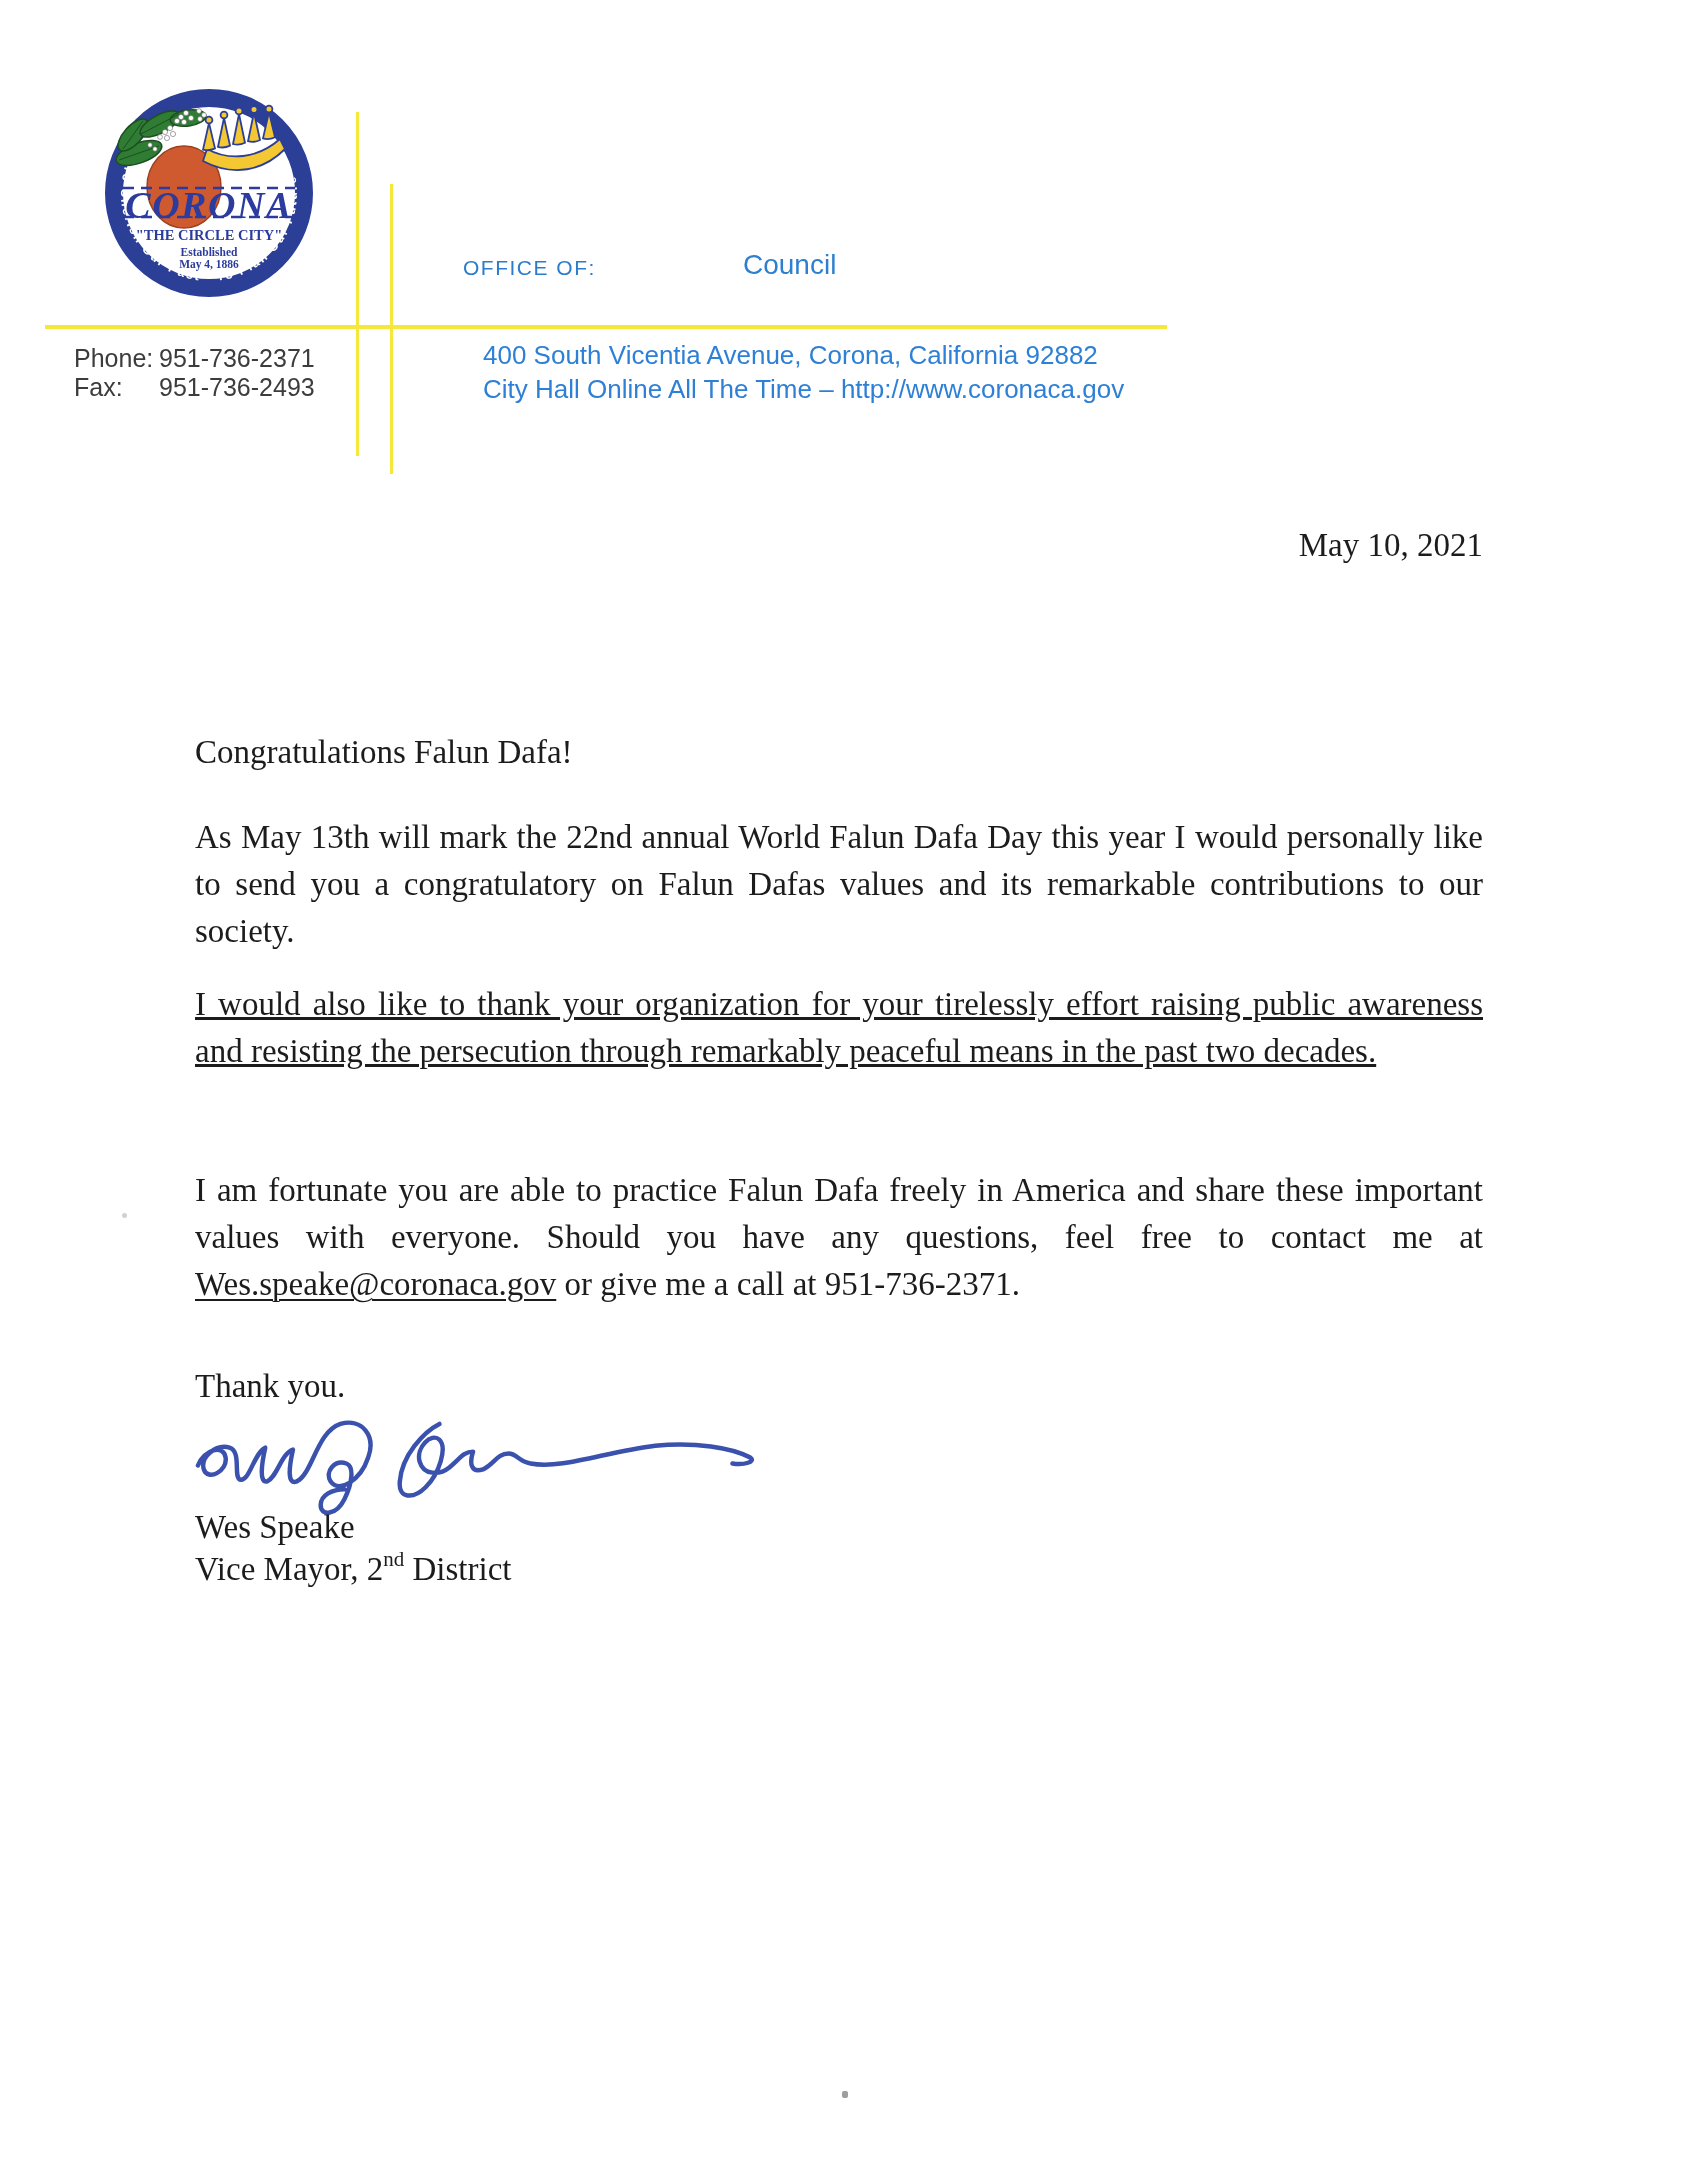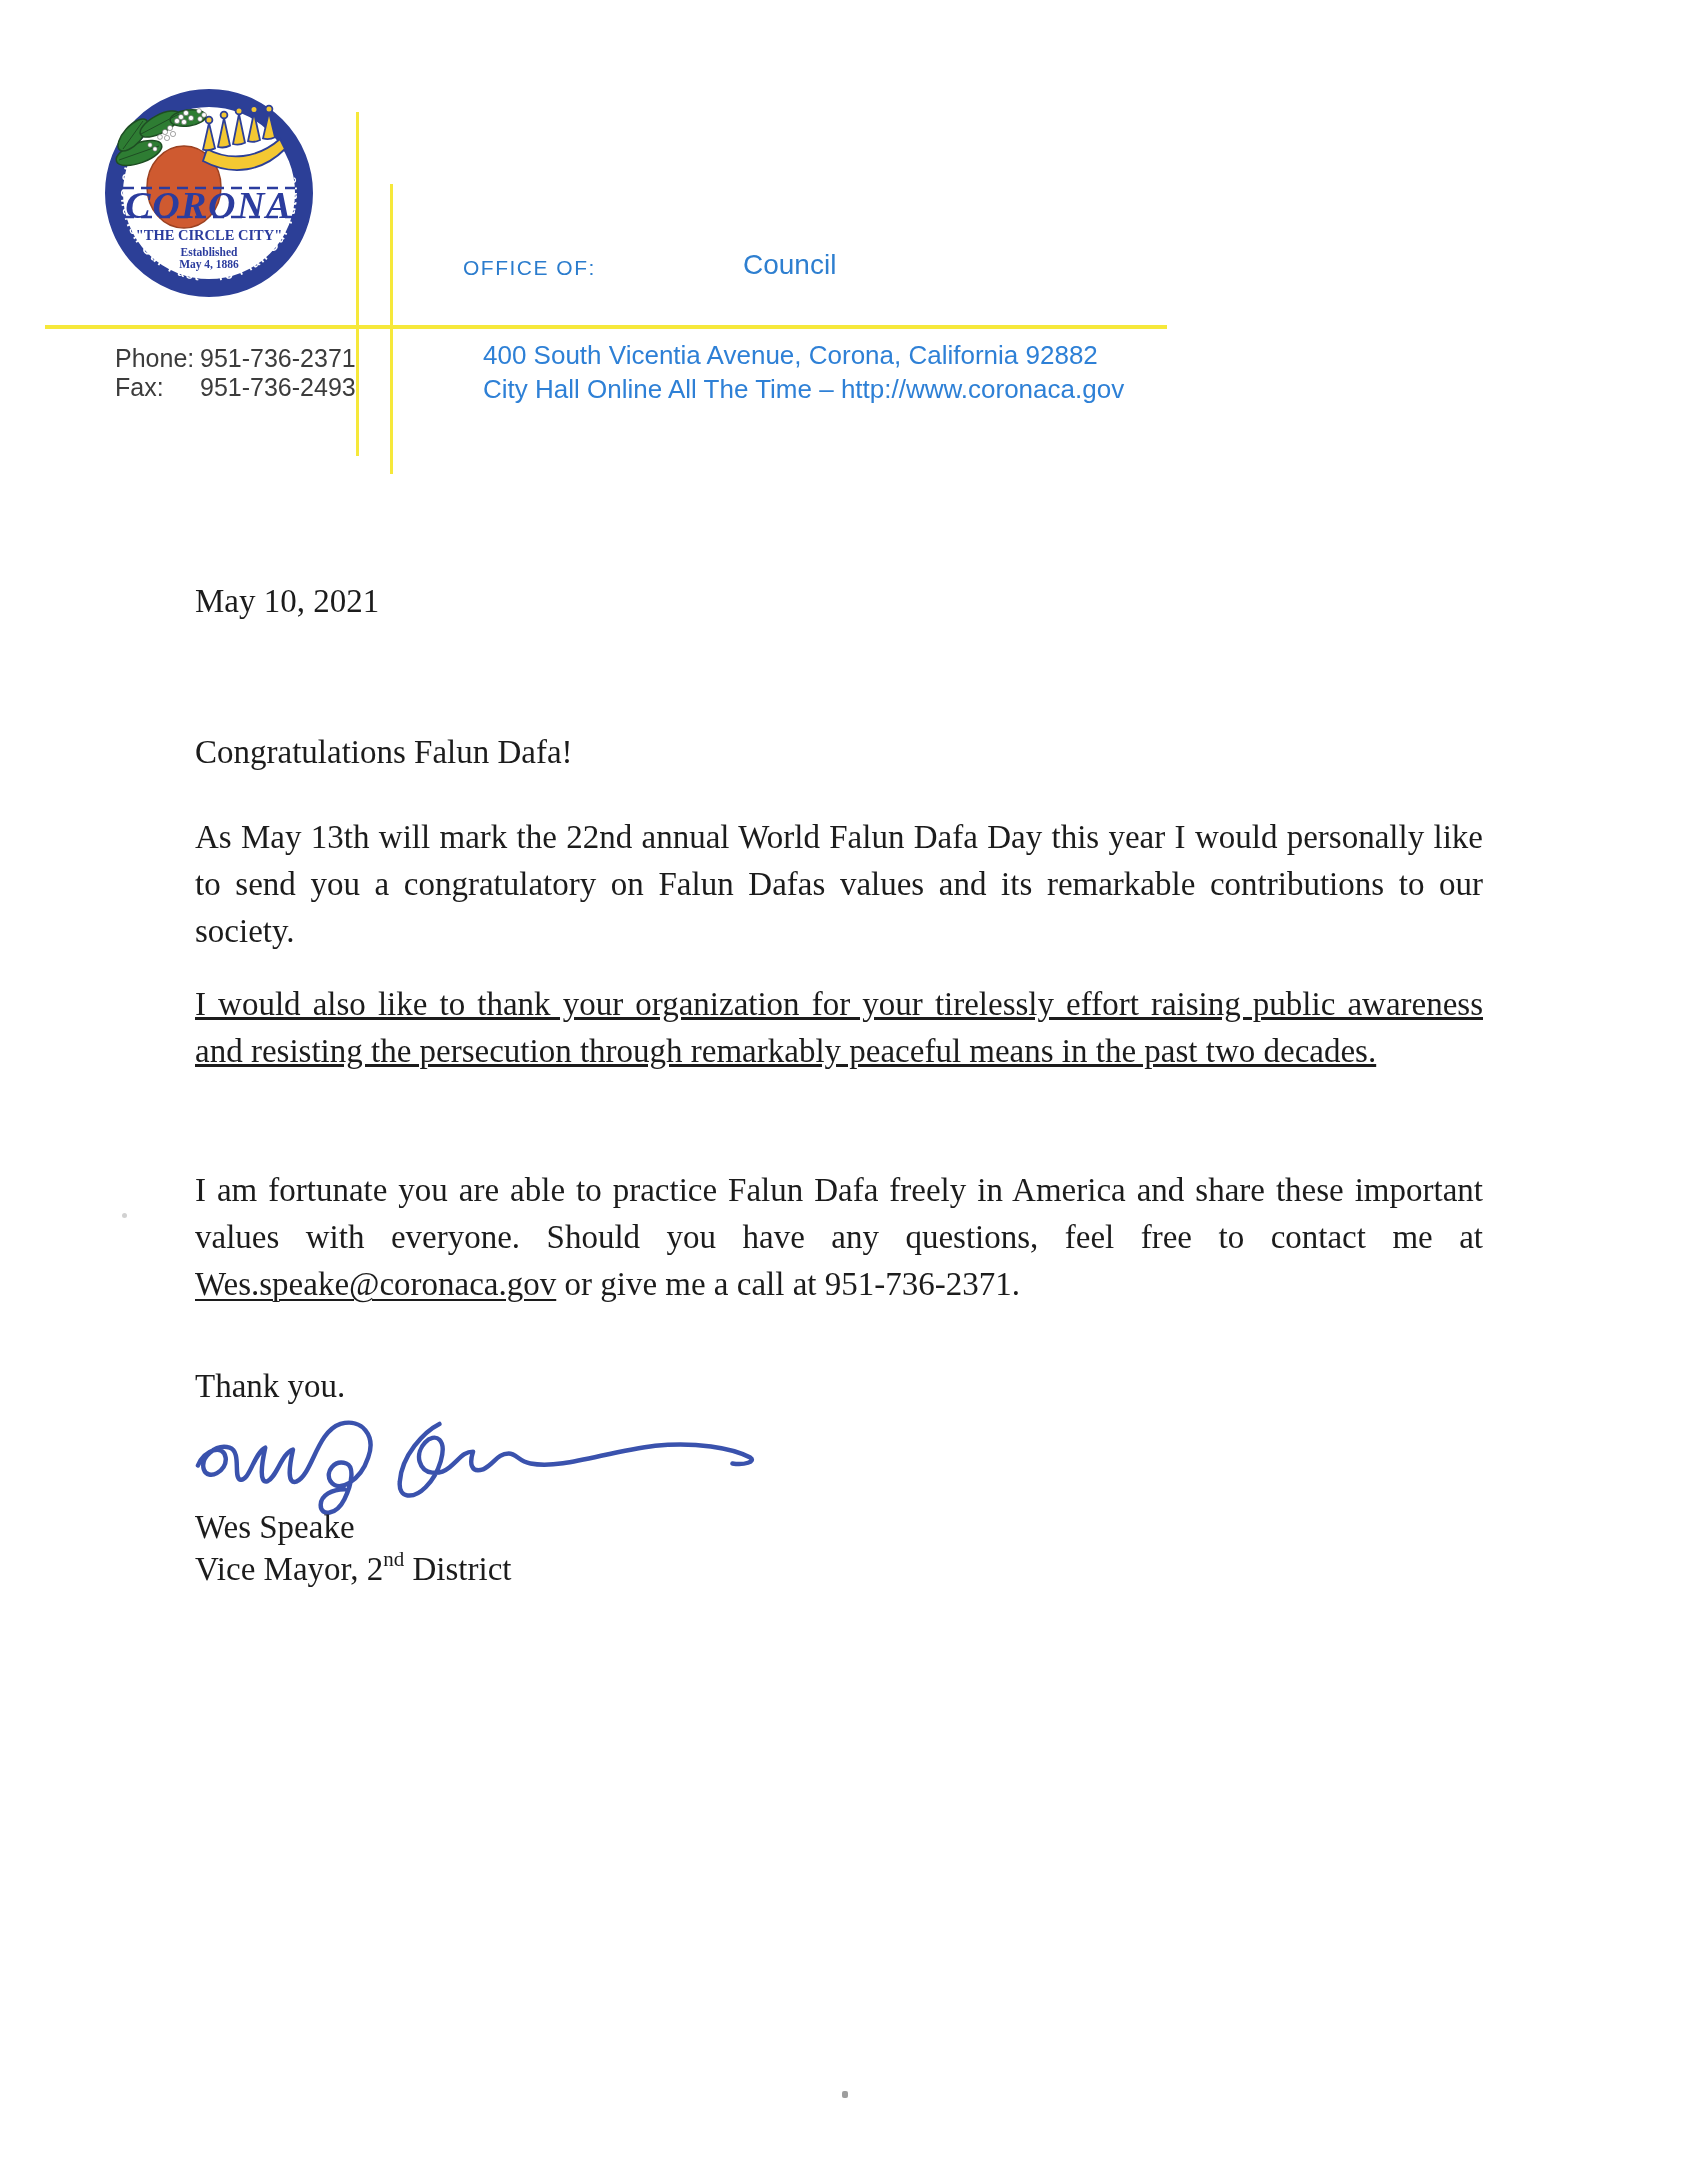--- a/index.html
+++ b/index.html
@@ -29,34 +29,34 @@
     font-family:"Liberation Sans", sans-serif;
     font-size:28px; color:#2e7fd0;
   }
 
   .contact {
     position:absolute; left:74px; top:344px;
     font-family:"Liberation Sans", sans-serif;
     font-size:25px; line-height:29px; color:#3c3c3c;
   }
   .contact-row { display:flex; }
-  .contact-label { width:85px;margin-left:41px; }
+  .contact-label { width:85px; }
 
   .address {
     position:absolute; left:483px; top:338px;
     font-family:"Liberation Sans", sans-serif;
     font-size:26px; line-height:34px; color:#2e80d6;
   }
 
   
   .bodytext {
     position:absolute; left:195px; width:1288px;
     font-size:33px; line-height:47px; color:#1c1c1c;
   }
-  .date       { top:578px; }
+  .date       { top:522px;text-align:right; }
   .salutation { top:729px; }
   .para       { text-align:justify; }
   .p1 { top:814px; }
   .p2 { top:981px;text-decoration:underline; }
   .p3 { top:1167px; }
   .closing { top:1363px; }
 
   .email-link {
     text-decoration:underline;
     text-underline-offset:4px;

